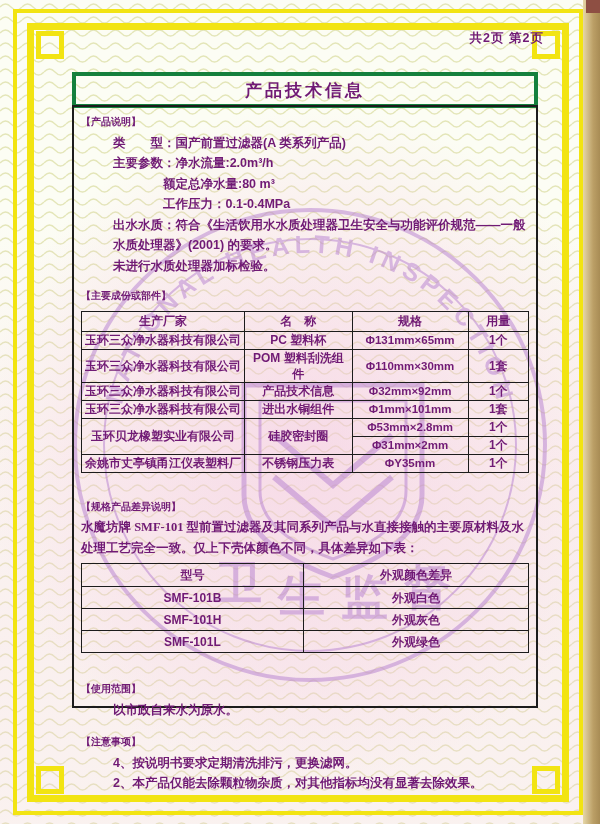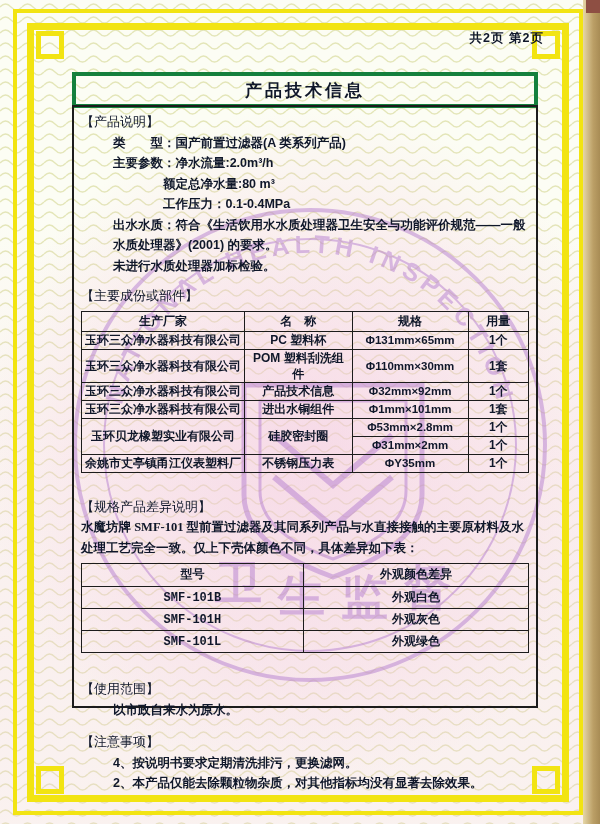--- a/index.html
+++ b/index.html
@@ -28,51 +28,51 @@
   .knot.tr{right:40px;top:31px;}
   .knot.bl{left:36px;bottom:30px;}
   .knot.br{right:40px;bottom:30px;}
   
   #scanedge{
     position:absolute;z-index:5;top:0;right:0;width:17px;height:824px;
     background:linear-gradient(to right,#e6d7a8,#bb9f66 60%,#a88c55);
   }
   #scancorner{position:absolute;z-index:6;top:0;right:0;width:14px;height:13px;background:#8e4f43;}
   
-  #content{position:absolute;z-index:4;inset:0;color:#0f172a;}
+  #content{position:absolute;z-index:4;inset:0;color:#701a75;}
   .pageinfo{
     position:absolute;top:30px;right:56px;
     font-size:12.5px;font-weight:bold;letter-spacing:1px;
   }
   .titlebox{
     position:absolute;left:72px;right:62px;top:72px;height:28px;
     border:4px solid #15803d;
     display:flex;align-items:center;justify-content:center;
   }
   .titlebox .t{font-size:17px;font-weight:bold;letter-spacing:3px;}
   .docbox{
     position:absolute;left:72px;right:62px;top:105px;height:603px;
     border:2px solid #1c1c1c;
     padding:5px 7px 0 7px;box-sizing:border-box;
     font-size:12.5px;font-weight:bold;line-height:20.5px;
   }
-  .h{font-size:13px;font-weight:normal;}
+  .h{font-size:10px;font-weight:bold;}
   .ln{white-space:nowrap;margin-left:32px;}
   .ln.indent{padding-left:50px;}
   table{border-collapse:collapse;width:100%;table-layout:fixed;}
   td,th{border:1.5px solid #1c1c1c;font-size:12px;font-weight:bold;
         padding:0 2px;text-align:center;line-height:16px;height:17px;}
   .tbl1{margin-top:4px;}
   .tbl1 .c-maker{width:37%;}
   .tbl1 .c-name{width:24%;}
   .tbl1 .c-spec{width:26%;}
   .tbl1 .c-qty{width:13%;}
   .tbl1 th{height:19px;}
   .spec{font-size:11.5px;letter-spacing:0;}
-  .tbl2{margin-top:4px;font-family:Liberation Mono, monospace;}
+  .tbl2{margin-top:4px;}
   .tbl2 th{height:22px;}
   .tbl2 td{height:21px;}
   .tbl2 .c-model{width:48.5%;}
   .gap24{height:24px;}
   .gap26{height:26px;}
   .gap12{height:12px;}
   .para{line-height:21px;font-weight:bold;font-family:Liberation Serif, serif;}
 </style>
 </head>
 <body>

